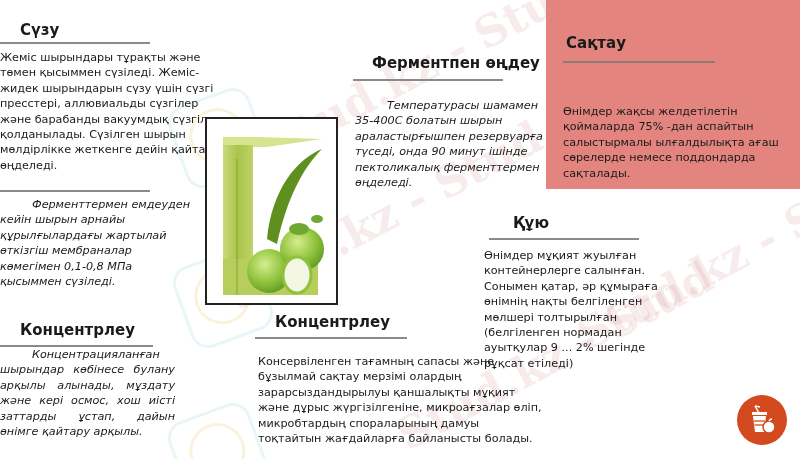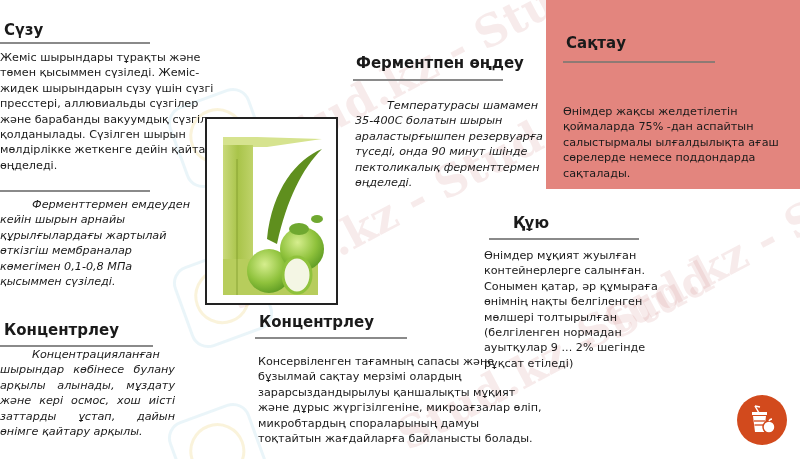--- a/index.html
+++ b/index.html
@@ -18,21 +18,21 @@
       position: absolute; width: 80px; height: 80px; border-radius: 18px;
       border: 3px solid rgba(140, 200, 220, 0.18); transform: rotate(-20deg);
       pointer-events: none;
     }
     .wm-logo::after {
       content: ""; position: absolute; left: 12px; top: 10px; width: 50px; height: 50px;
       border-radius: 50%; border: 3px solid rgba(230, 200, 90, 0.22);
     }
     .section { position: absolute; }
     .title {
-      font-size: 15px; margin: 0; padding-left: 4px; line-height: 18px; white-space: nowrap;
+      font-size: 15px; margin: 0; padding-left: 20px; line-height: 18px; white-space: nowrap;
     }
     .rule { height: 2px; background: #8a8a8a; margin-top: 3px; }
     .body {
       font-size: 11.2px; line-height: 15.4px; margin: 0;
     }
     .justify { text-align: justify; }
     .indent { text-indent: 32px; font-style: italic; }
 
     #suzu { left: 0; top: 21px; width: 205px; }
     #suzu .rule { width: 150px; }

